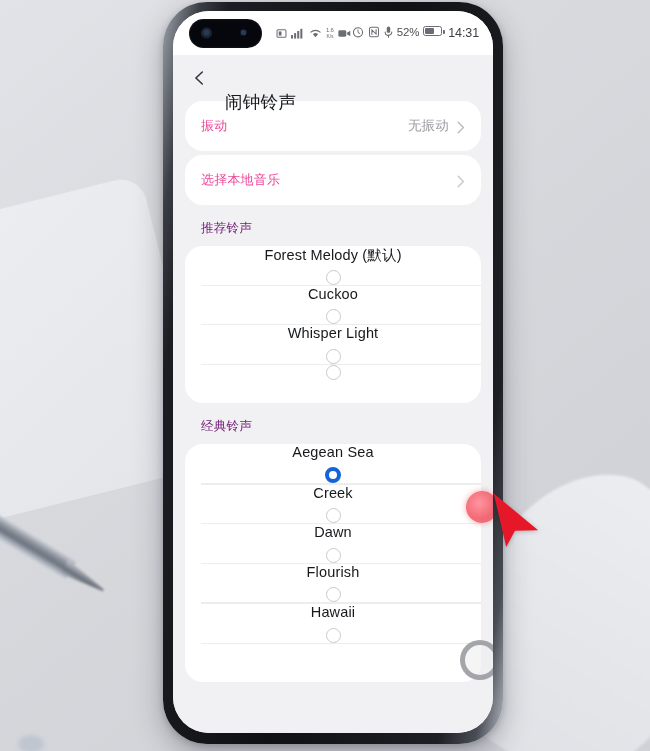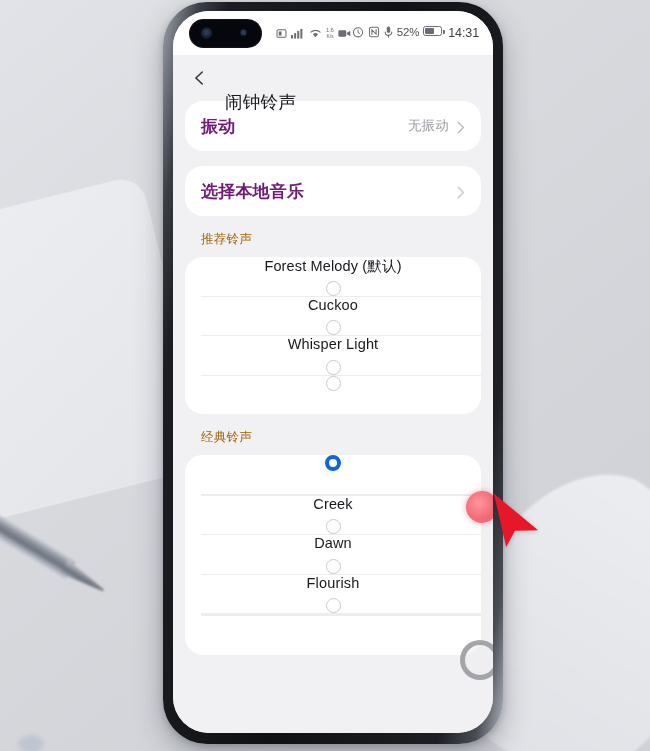--- a/index.html
+++ b/index.html
@@ -227,56 +227,55 @@
     background: #f1f1f3;
     height: calc(100% - 90px);
     padding: 0 12px;
     overflow: hidden;
   }
   .card {
     background: #fff;
     border-radius: 18px;
     overflow: hidden;
   }
-  .card + .card { margin-top: 15px; }
+  .card + .card { margin-top: 4px; }
 
   .row {
     display: flex;
     align-items: center;
     min-height: 50px;
     padding: 0 16px;
     position: relative;
   }
   .row .label {
-    font-size: 17px;
-    color: #701a75;
+    font-size: 13px;
+    color: #ec4899;
     letter-spacing: .2px;
     flex: 1 1 auto;
-    font-weight: bold;
   }
   .row .value {
     font-size: 13.5px;
     color: #9a9ca1;
     margin-right: 8px;
     letter-spacing: .2px;
     margin-left: 12px;
   }
   .chev {
     width: 8px; height: 13px;
     flex: 0 0 auto;
   }
   .divider {
     height: 1px;
     background: #eceded;
     margin-left: 16px;
   }
 
   .section-head {
     font-size: 12.5px;
-    color: #a16207;
+    color: #701a75;
     letter-spacing: .3px;
     padding: 15px 16px 9px 16px;
   }
 
   
   .rt-row {
     display: flex;
     align-items: center;
     height: 38.5px;
     padding: 0 16px;
@@ -461,40 +460,45 @@
         </div>
         <div class="divider"></div>
         <div class="rt-row">
           <span class="radio"></span>
         </div>
       </div>
 
       <div class="section-head">经典铃声</div>
       <div class="card">
         <div class="rt-row">
+          <span class="rt-label">Aegean Sea</span>
           <span class="radio on"></span>
         </div>
         <div class="divider"></div>
         <div class="divider"></div>
         <div class="rt-row">
           <span class="rt-label">Creek</span>
           <span class="radio"></span>
         </div>
         <div class="divider"></div>
         <div class="rt-row">
           <span class="rt-label">Dawn</span>
           <span class="radio"></span>
         </div>
         <div class="divider"></div>
         <div class="rt-row">
           <span class="rt-label">Flourish</span>
           <span class="radio"></span>
         </div>
         <div class="divider"></div>
         <div class="divider"></div>
+        <div class="rt-row">
+          <span class="rt-label">Hawaii</span>
+          <span class="radio"></span>
+        </div>
         <div class="divider"></div>
         <div class="rt-row">
           
           
         </div>
       </div>
 
     </div>
 
     <div class="tap-highlight" style="left:293px; top:480px;"></div>

